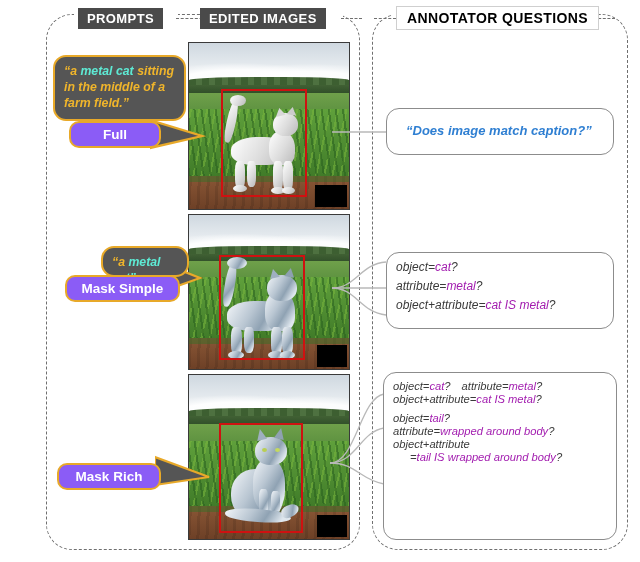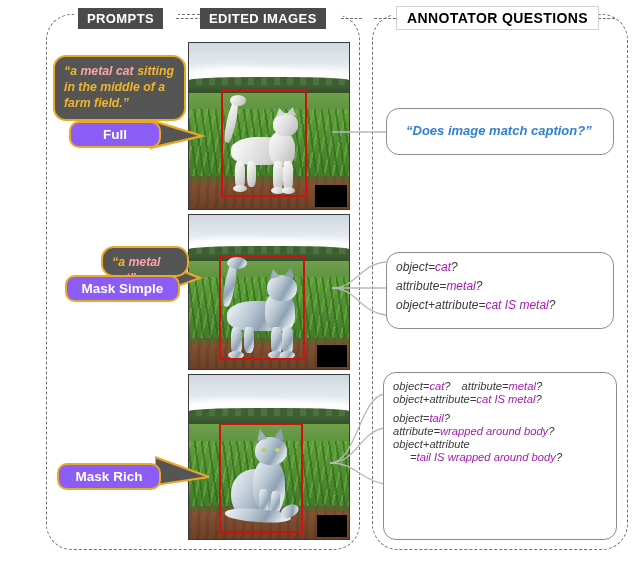--- a/index.html
+++ b/index.html
@@ -133,21 +133,21 @@
     box-sizing:border-box;
     z-index:8;
     padding:7px 9px 6px 9px;
     font-style:italic;
     font-weight:bold;
     font-size:12.3px;
     line-height:1.30;
     color:#ffffff;
   }
   .bubble .hl{color:#f0b52b;}
-  .bubble .wt{color:#fca5a5;}
+  .bubble .wt{color:#5eead4;}
 
   
   .tail{position:absolute;z-index:7;}
   .tail svg{display:block;}
 
   
   .pill{
     position:absolute;
     background:#8b5cf6;
     border:2.2px solid #e8a929;

